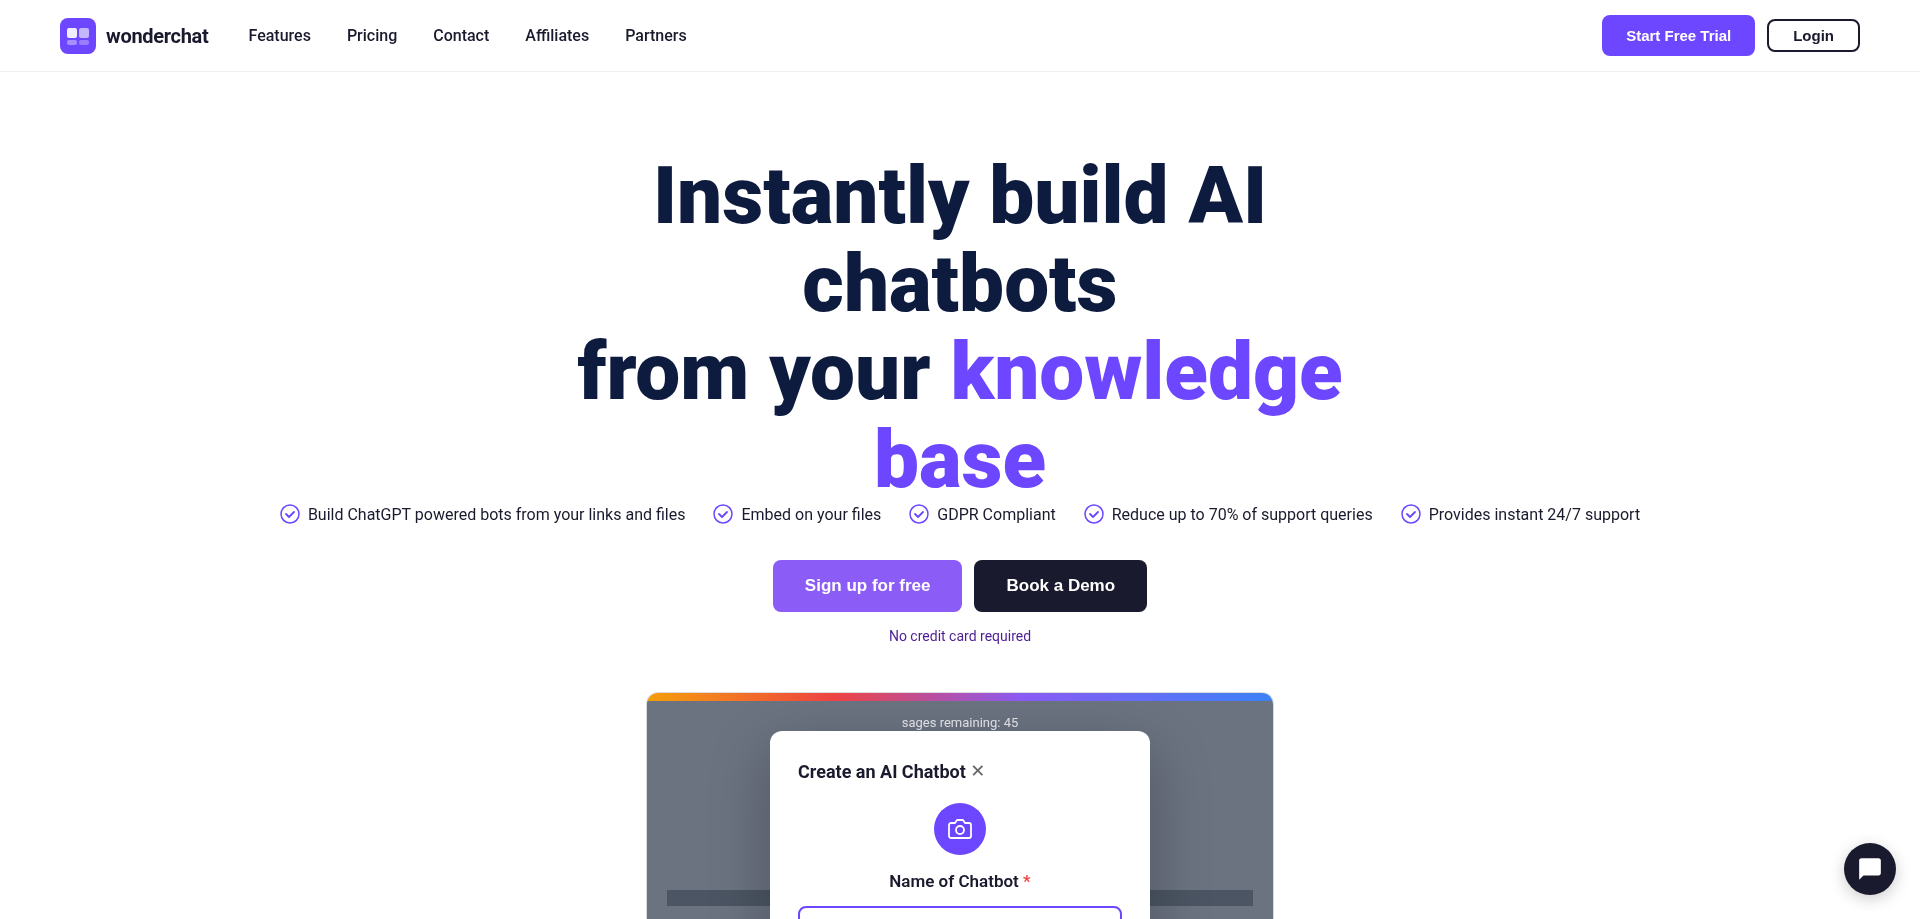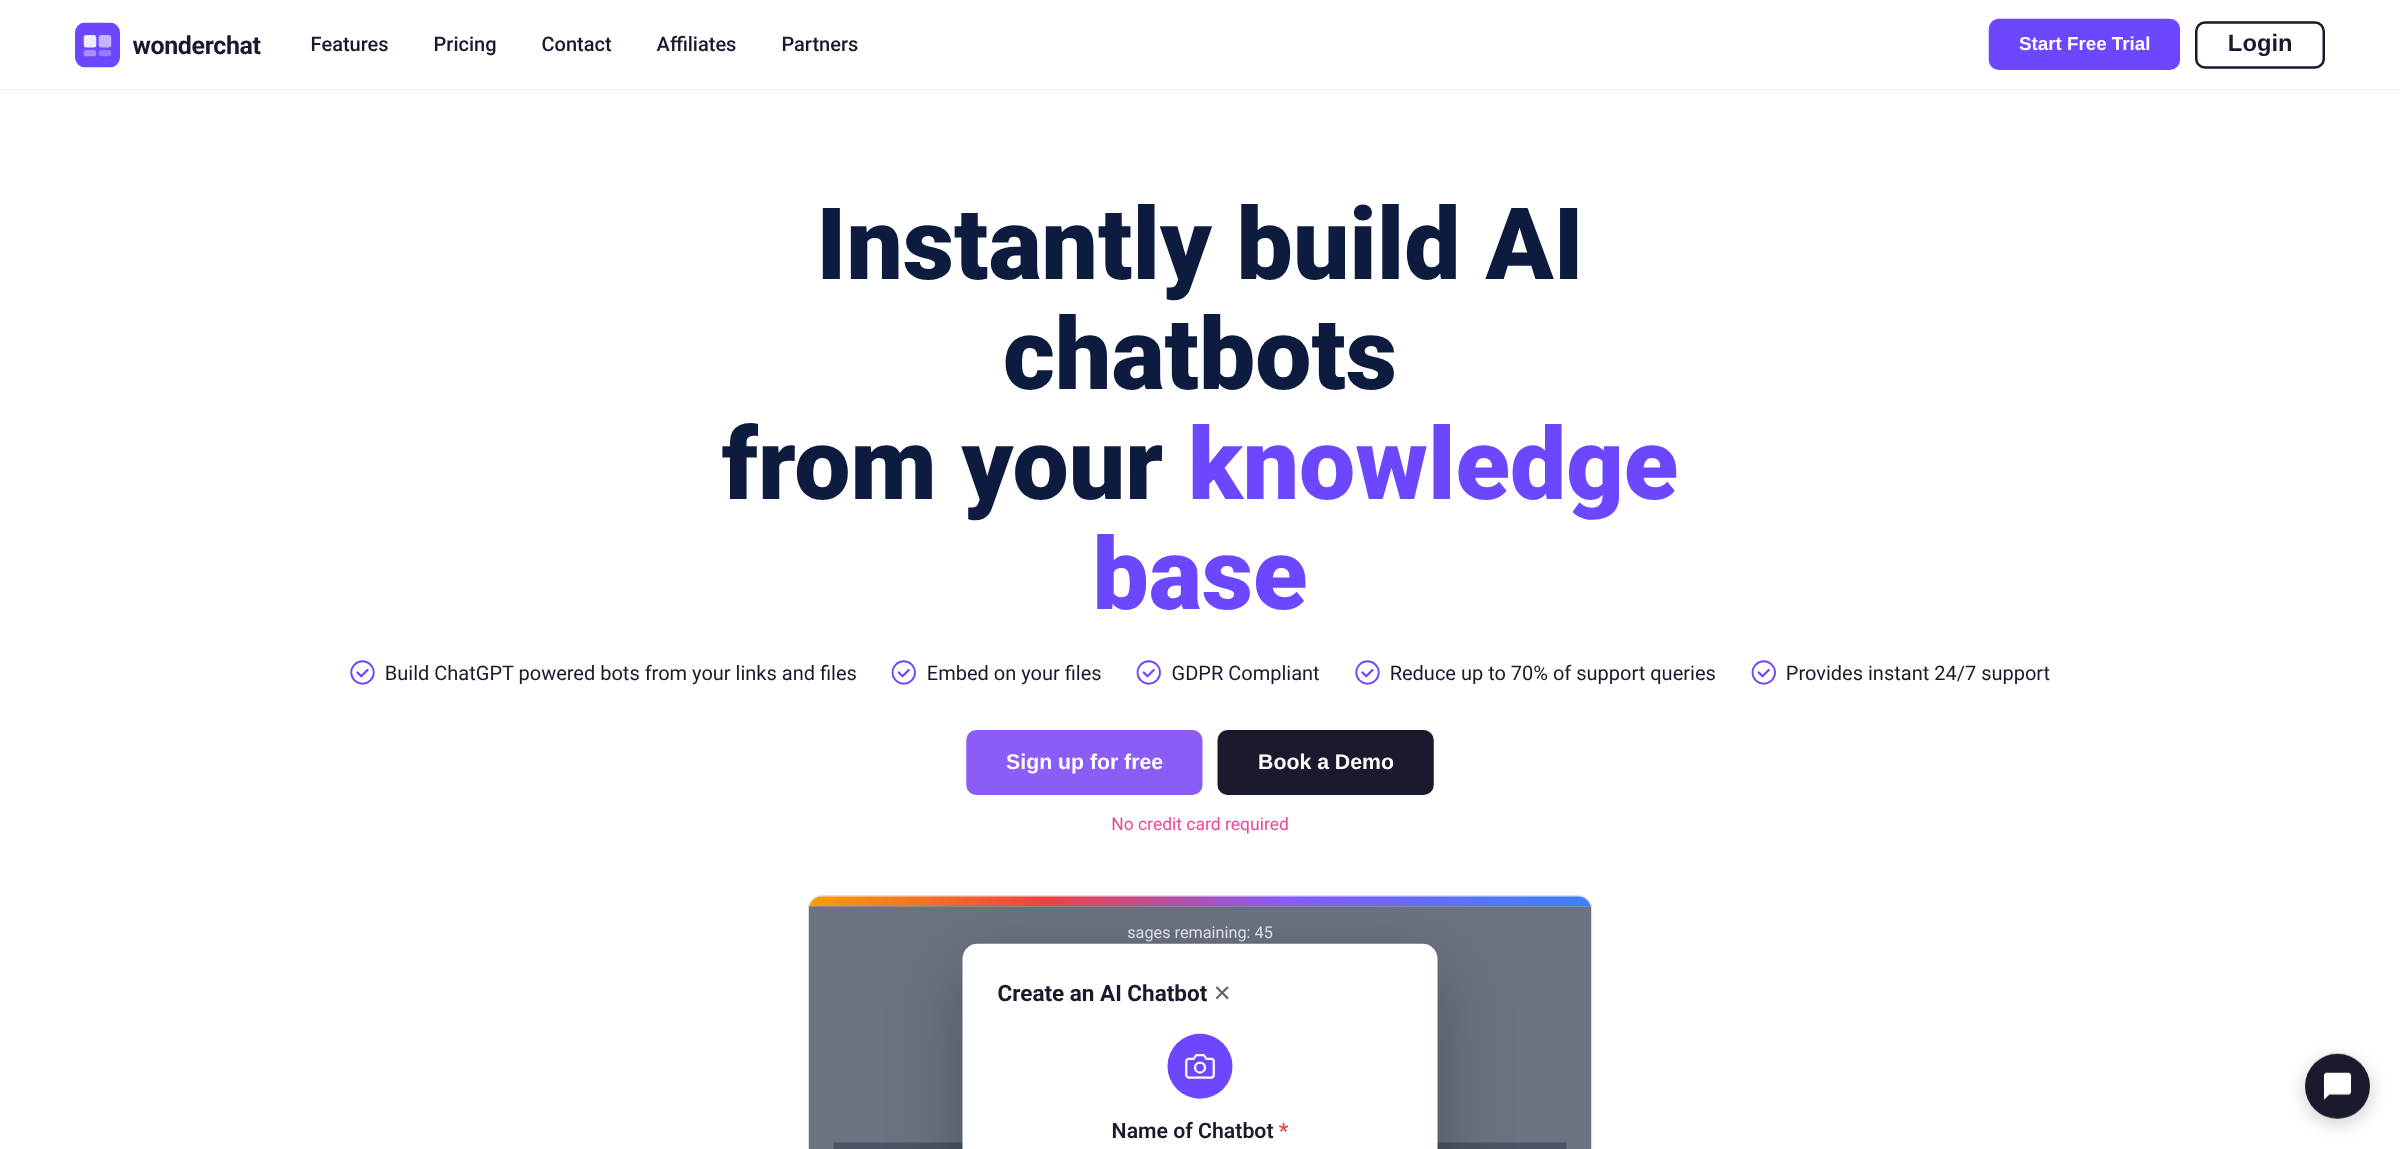--- a/index.html
+++ b/index.html
@@ -83,21 +83,21 @@
       font-weight: 600;
       cursor: pointer;
     }
 
     .btn-login {
       background: #fff;
       color: #1a1a2e;
       border: 2px solid #1a1a2e;
       border-radius: 8px;
       padding: 6px 24px;
-      font-size: 19px;
+      font-size: 15px;
       font-weight: 600;
       cursor: pointer;
     }
 
     
     .hero {
       display: flex;
       flex-direction: column;
       align-items: center;
       padding: 80px 20px 0;
@@ -112,21 +112,20 @@
       max-width: 900px;
       margin-bottom: 0;
     }
 
     .hero-title-line2 {
       font-size: 80px;
       font-weight: 900;
       line-height: 1.1;
       color: #0d1b3e;
       max-width: 900px;
-      margin-bottom: 24px;
     }
 
     .hero-title-highlight {
       color: #6c47ff;
     }
 
     .hero-features {
       display: flex;
       flex-wrap: wrap;
       justify-content: center;
@@ -171,21 +170,21 @@
       border: none;
       border-radius: 8px;
       padding: 16px 32px;
       font-size: 17px;
       font-weight: 600;
       cursor: pointer;
     }
 
     .hero-note {
       font-size: 14px;
-      color: #ec4899;
+      color: #4c1d95;
       margin-bottom: 48px;
     }
 
     
     .dashboard-preview {
       width: 628px;
       max-width: 100%;
       background: #f5f5f7;
       border-radius: 12px 12px 0 0;
       overflow: hidden;

